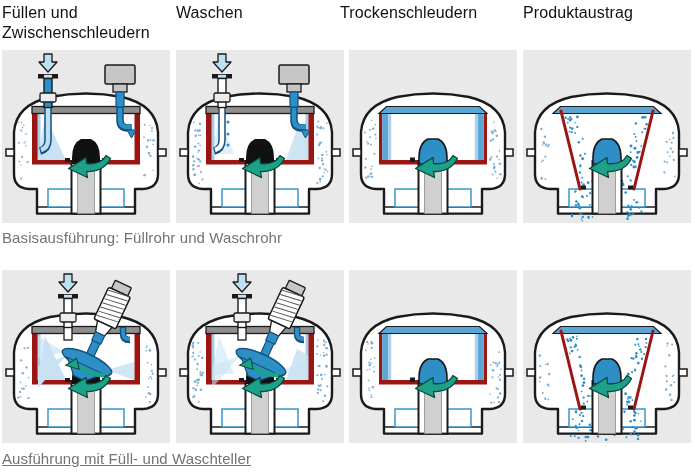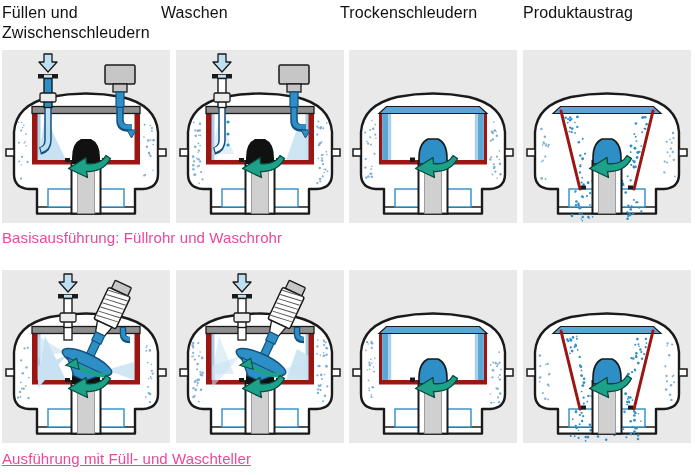--- a/index.html
+++ b/index.html
@@ -9,25 +9,25 @@
   }
   .col-header{
     position:absolute;top:3px;width:166px;font-size:16px;line-height:1.22;
     letter-spacing:.1px;color:#111;
   }
   .panel{
     position:absolute;width:168px;height:173px;background:#e9e9e9;
   }
   .panel svg{display:block;}
   .caption{
-    position:absolute;left:2px;font-size:15px;color:#ec4899;letter-spacing:.1px;
+    position:absolute;left:2px;font-size:15px;color:#737373;letter-spacing:.1px;
   }
   #cap1{top:229px;}
   #cap2{top:450px;text-decoration:underline;}
-  .h0{left:2px}.h1{left:161px}.h2{left:340px}.h3{left:523px}
+  .h0{left:2px}.h1{left:176px}.h2{left:340px}.h3{left:523px}
   .r0{top:50px}.r1{top:270px}
   .c0{left:2px}.c1{left:176px}.c2{left:349px}.c3{left:523px}
 </style>
 </head>
 <body>
 
 <div class="col-header h0">Füllen und Zwischenschleudern</div>
 <div class="col-header h1">Waschen</div>
 <div class="col-header h2">Trockenschleudern</div>
 <div class="col-header h3">Produktaustrag</div>

